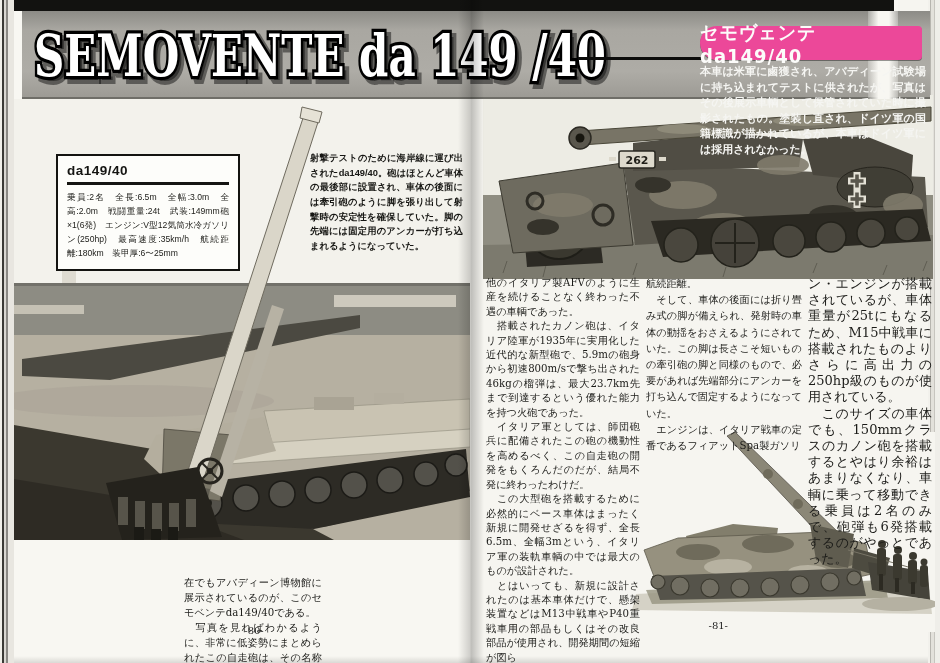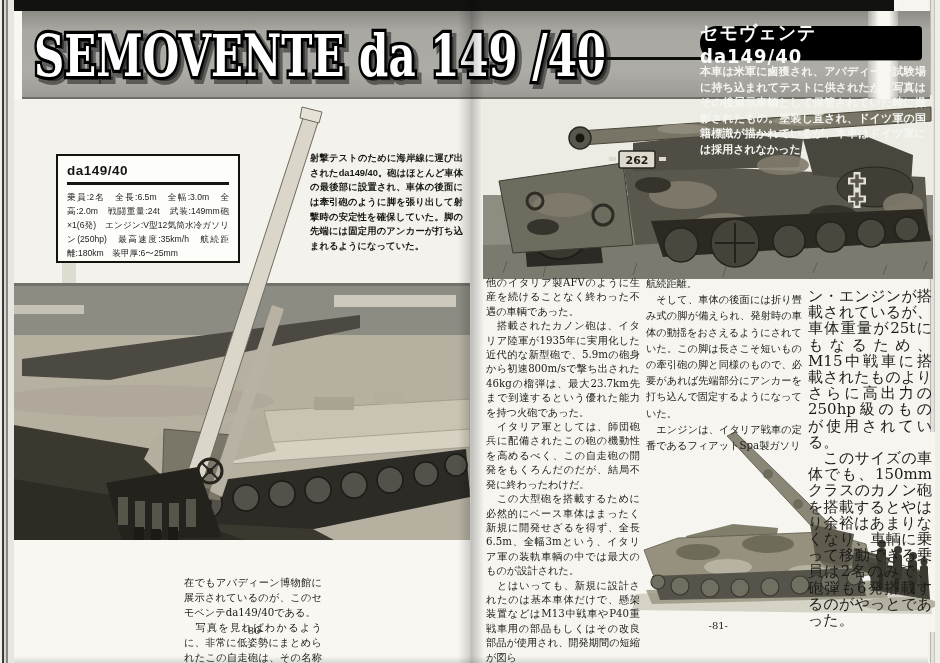--- a/index.html
+++ b/index.html
@@ -19,54 +19,54 @@
 
   
   .top-black{left:14px;top:0;width:880px;height:11px;background:#121210;z-index:3;}
   .header-band{left:22px;top:11px;width:908px;height:86px;z-index:2;
     background:linear-gradient(180deg,#8c8b86 0,#a9a7a1 22%,#aeaca6 70%,#9d9b95 100%);
     border-bottom:2px solid #6f6e68;}
   .curl-strip{left:868px;top:0;width:30px;height:99px;z-index:3;
     background:linear-gradient(90deg,rgba(250,250,247,.25),#f8f7f2 35%,#f8f7f2 70%,rgba(250,250,247,.3));}
   .title-svg{left:22px;top:2px;z-index:4;}
   .title-rule{left:578px;top:57px;width:126px;height:3px;background:#0d0d0c;z-index:4;}
-  .banner{left:700px;top:26px;width:222px;height:34px;background:#000000;z-index:4;
+  .banner{left:700px;top:26px;width:222px;height:34px;background:#ec4899;z-index:4;
     border-radius:17px 4px 4px 17px;display:flex;align-items:center;justify-content:center;
     box-shadow:0 1px 0 rgba(0,0,0,.4);}
   .banner span{color:#fcfcfa;font-weight:bold;font-size:18px;letter-spacing:1px;
     font-family:"DejaVu Sans","Liberation Sans",sans-serif;transform:scaleY(1.05);}
   .banner-caption{left:700px;top:64px;width:226px;z-index:4;color:#f5f5f2;font-size:11px;
     font-weight:bold;line-height:1.42;text-align:justify;letter-spacing:0;}
 
   
   .photo{z-index:1;}
   .photo svg{display:block;}
   .photo1{left:14px;top:99px;}
   .photo2{left:483px;top:95px;}
   .photo3{left:628px;top:432px;}
 
   
   .spec-box{left:56px;top:154px;width:162px;background:#fdfdfa;border:2px solid #131310;
-    padding:7px 9px 0 9px;z-index:2;}
+    padding:7px 9px 8px 9px;z-index:2;}
   .spec-title{font-size:13.5px;font-weight:bold;color:#151512;letter-spacing:.5px;
     border-bottom:3px solid #151512;padding-bottom:4px;margin-bottom:6px;}
   .spec-body{font-size:8.6px;font-weight:normal;color:#1c1c18;line-height:1.62;text-align:justify;}
   .cap{font-size:9.3px;font-weight:bold;color:#161613;line-height:1.58;text-align:justify;z-index:2;}
   .cap1{left:310px;top:151px;width:153px;}
   .cap3{left:648px;top:466px;width:124px;z-index:2;}
 
   
   .bodycol{font-family:"DejaVu Serif","Liberation Serif",serif;font-size:10.2px;color:#1b1b18;
     line-height:14.9px;text-align:justify;white-space:pre-wrap;z-index:2;}
   .lcol1{left:36px;top:546px;width:140px;}
   .lcol2{left:184px;top:546px;width:138px;margin-top:30px;}
   .lcol3{left:322px;top:546px;width:140px;}
   .rcol1{left:486px;top:276px;width:154px;line-height:14.4px;}
   .rcol2{left:646px;top:276px;width:156px;line-height:16.2px;}
-  .rcol3{left:808px;top:288px;width:124px;font-size:15px;line-height:16.2px;}
+  .rcol3{left:808px;top:276px;width:124px;font-size:13px;line-height:16.2px;}
   .pagenum{font-family:"DejaVu Serif","Liberation Serif",serif;font-size:10px;color:#222;z-index:2;}
   .pn-left{left:224px;top:625px;width:60px;text-align:center;}
   .pn-right{left:668px;top:620px;width:60px;text-align:right;}
 </style>
 </head>
 <body>
 
 <div id="page">
 
   <div class="abs paper-left"></div>

